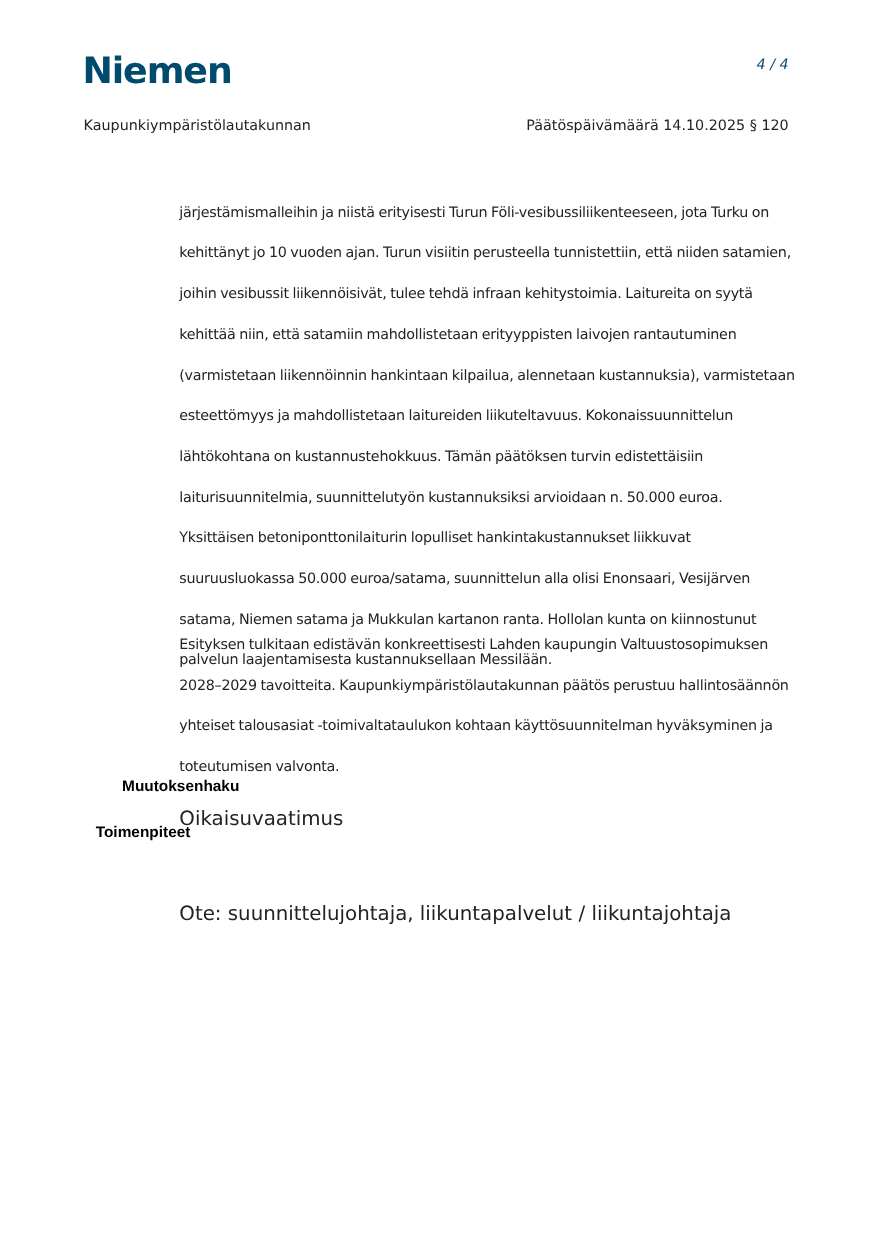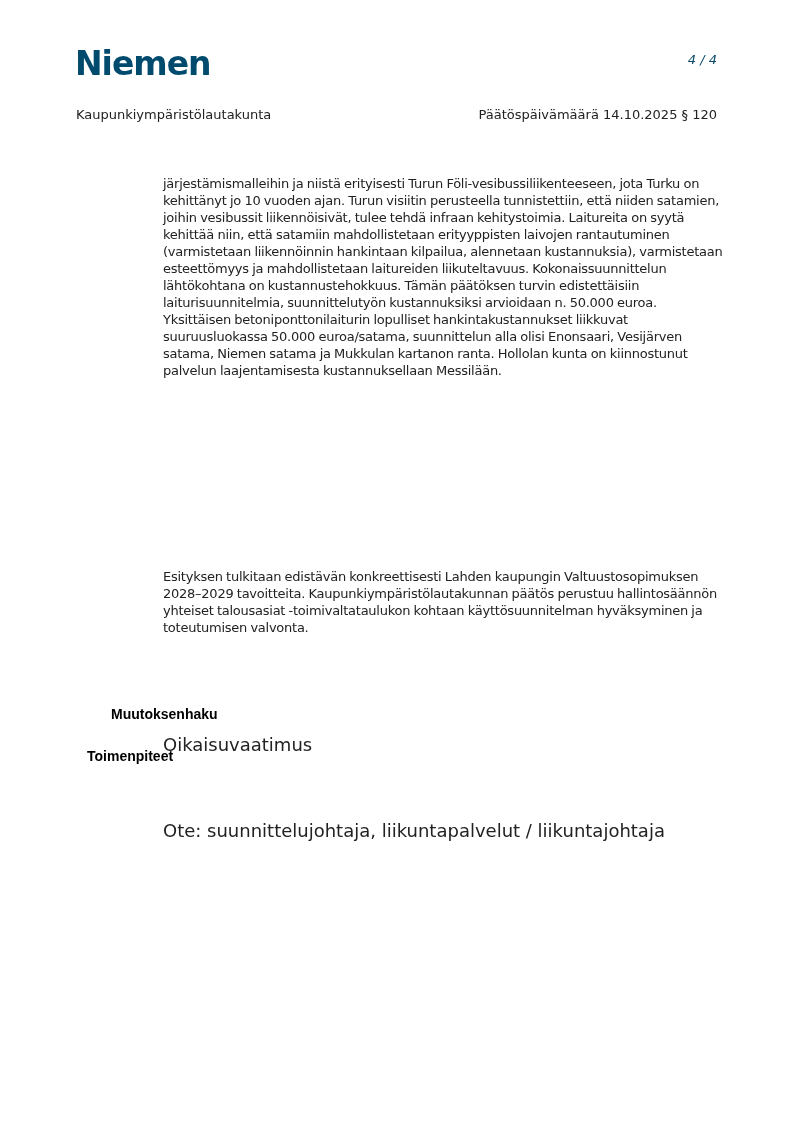--- a/index.html
+++ b/index.html
@@ -3,38 +3,38 @@
   <meta charset="utf-8">
   <style>
     html, body { margin: 0; padding: 0; background: #ffffff; }
     body { width: 793px; height: 1123px; position: relative; overflow: hidden;
            font-family: "DejaVu Sans", sans-serif; color: #1a1a1a; }
     .logo { position: absolute; left: 75px; top: 47px; font-family: "DejaVu Sans", sans-serif;
             font-weight: bold; font-size: 33px; letter-spacing: -1px; line-height: 1; }
     .page-num { position: absolute; right: 76px; top: 52px; font-size: 13px; color: #0c4a6e; font-style: italic; }
     .committee { position: absolute; left: 76px; top: 107px; font-size: 13px; color: #222; }
     .decision-date { position: absolute; right: 76px; top: 107px; font-size: 13px; color: #222; }
-    .body-block { position: absolute; left: 163px; width: 560px; font-size: 13px; line-height: 17px; color: #222; }
+    .body-block { position: absolute; left: 163px; width: 560px; font-size: 13px; line-height: 37px; color: #222; }
     .para1 { top: 175px; }
     .para2 { top: 568px; }
     .para { margin: 0; letter-spacing: -0.25px; word-spacing: -0.5px; }
     .section-heading { position: absolute; left: 76px; font-family: "Liberation Sans", sans-serif;
                        font-weight: bold; font-size: 14px; color: #000; }
     .h1 { top: 706px; margin-left: 35px; }
     .h2 { top: 748px; margin-left: 11px; }
     .section-text { position: absolute; left: 163px; font-size: 18px; color: #222; }
     .t1 { top: 734px; }
     .t2 { top: 820px; }
   </style>
 </head>
 <body>
 
 <div class="logo" style="color:#004a6e">Niemen</div>
 <div class="page-num">4 / 4</div>
-<div class="committee">Kaupunkiympäristölautakunta</div>
+<div class="committee">Kaupunkiympäristölautakunnan</div>
 <div class="decision-date">Päätöspäivämäärä 14.10.2025 § 120</div>
 
 <div class="body-block para1">
   <p class="para">järjestämismalleihin ja niistä erityisesti Turun Föli-vesibussiliikenteeseen, jota Turku on kehittänyt jo 10 vuoden ajan. Turun visiitin perusteella tunnistettiin, että niiden satamien, joihin vesibussit liikennöisivät, tulee tehdä infraan kehitystoimia. Laitureita on syytä kehittää niin, että satamiin mahdollistetaan erityyppisten laivojen rantautuminen (varmistetaan liikennöinnin hankintaan kilpailua, alennetaan kustannuksia), varmistetaan esteettömyys ja mahdollistetaan laitureiden liikuteltavuus. Kokonaissuunnittelun lähtökohtana on kustannustehokkuus. Tämän päätöksen turvin edistettäisiin laiturisuunnitelmia, suunnittelutyön kustannuksiksi arvioidaan n. 50.000 euroa. Yksittäisen betoniponttonilaiturin lopulliset hankintakustannukset liikkuvat suuruusluokassa 50.000 euroa/satama, suunnittelun alla olisi Enonsaari, Vesijärven satama, Niemen satama ja Mukkulan kartanon ranta. Hollolan kunta on kiinnostunut palvelun laajentamisesta kustannuksellaan Messilään.</p>
 </div>
 <div class="body-block para2">
   <p class="para">Esityksen tulkitaan edistävän konkreettisesti Lahden kaupungin Valtuustosopimuksen 2028–2029 tavoitteita. Kaupunkiympäristölautakunnan päätös perustuu hallintosäännön yhteiset talousasiat -toimivaltataulukon kohtaan käyttösuunnitelman hyväksyminen ja toteutumisen valvonta.</p>
 </div>
 
 <div class="section-heading h1">Muutoksenhaku</div>

